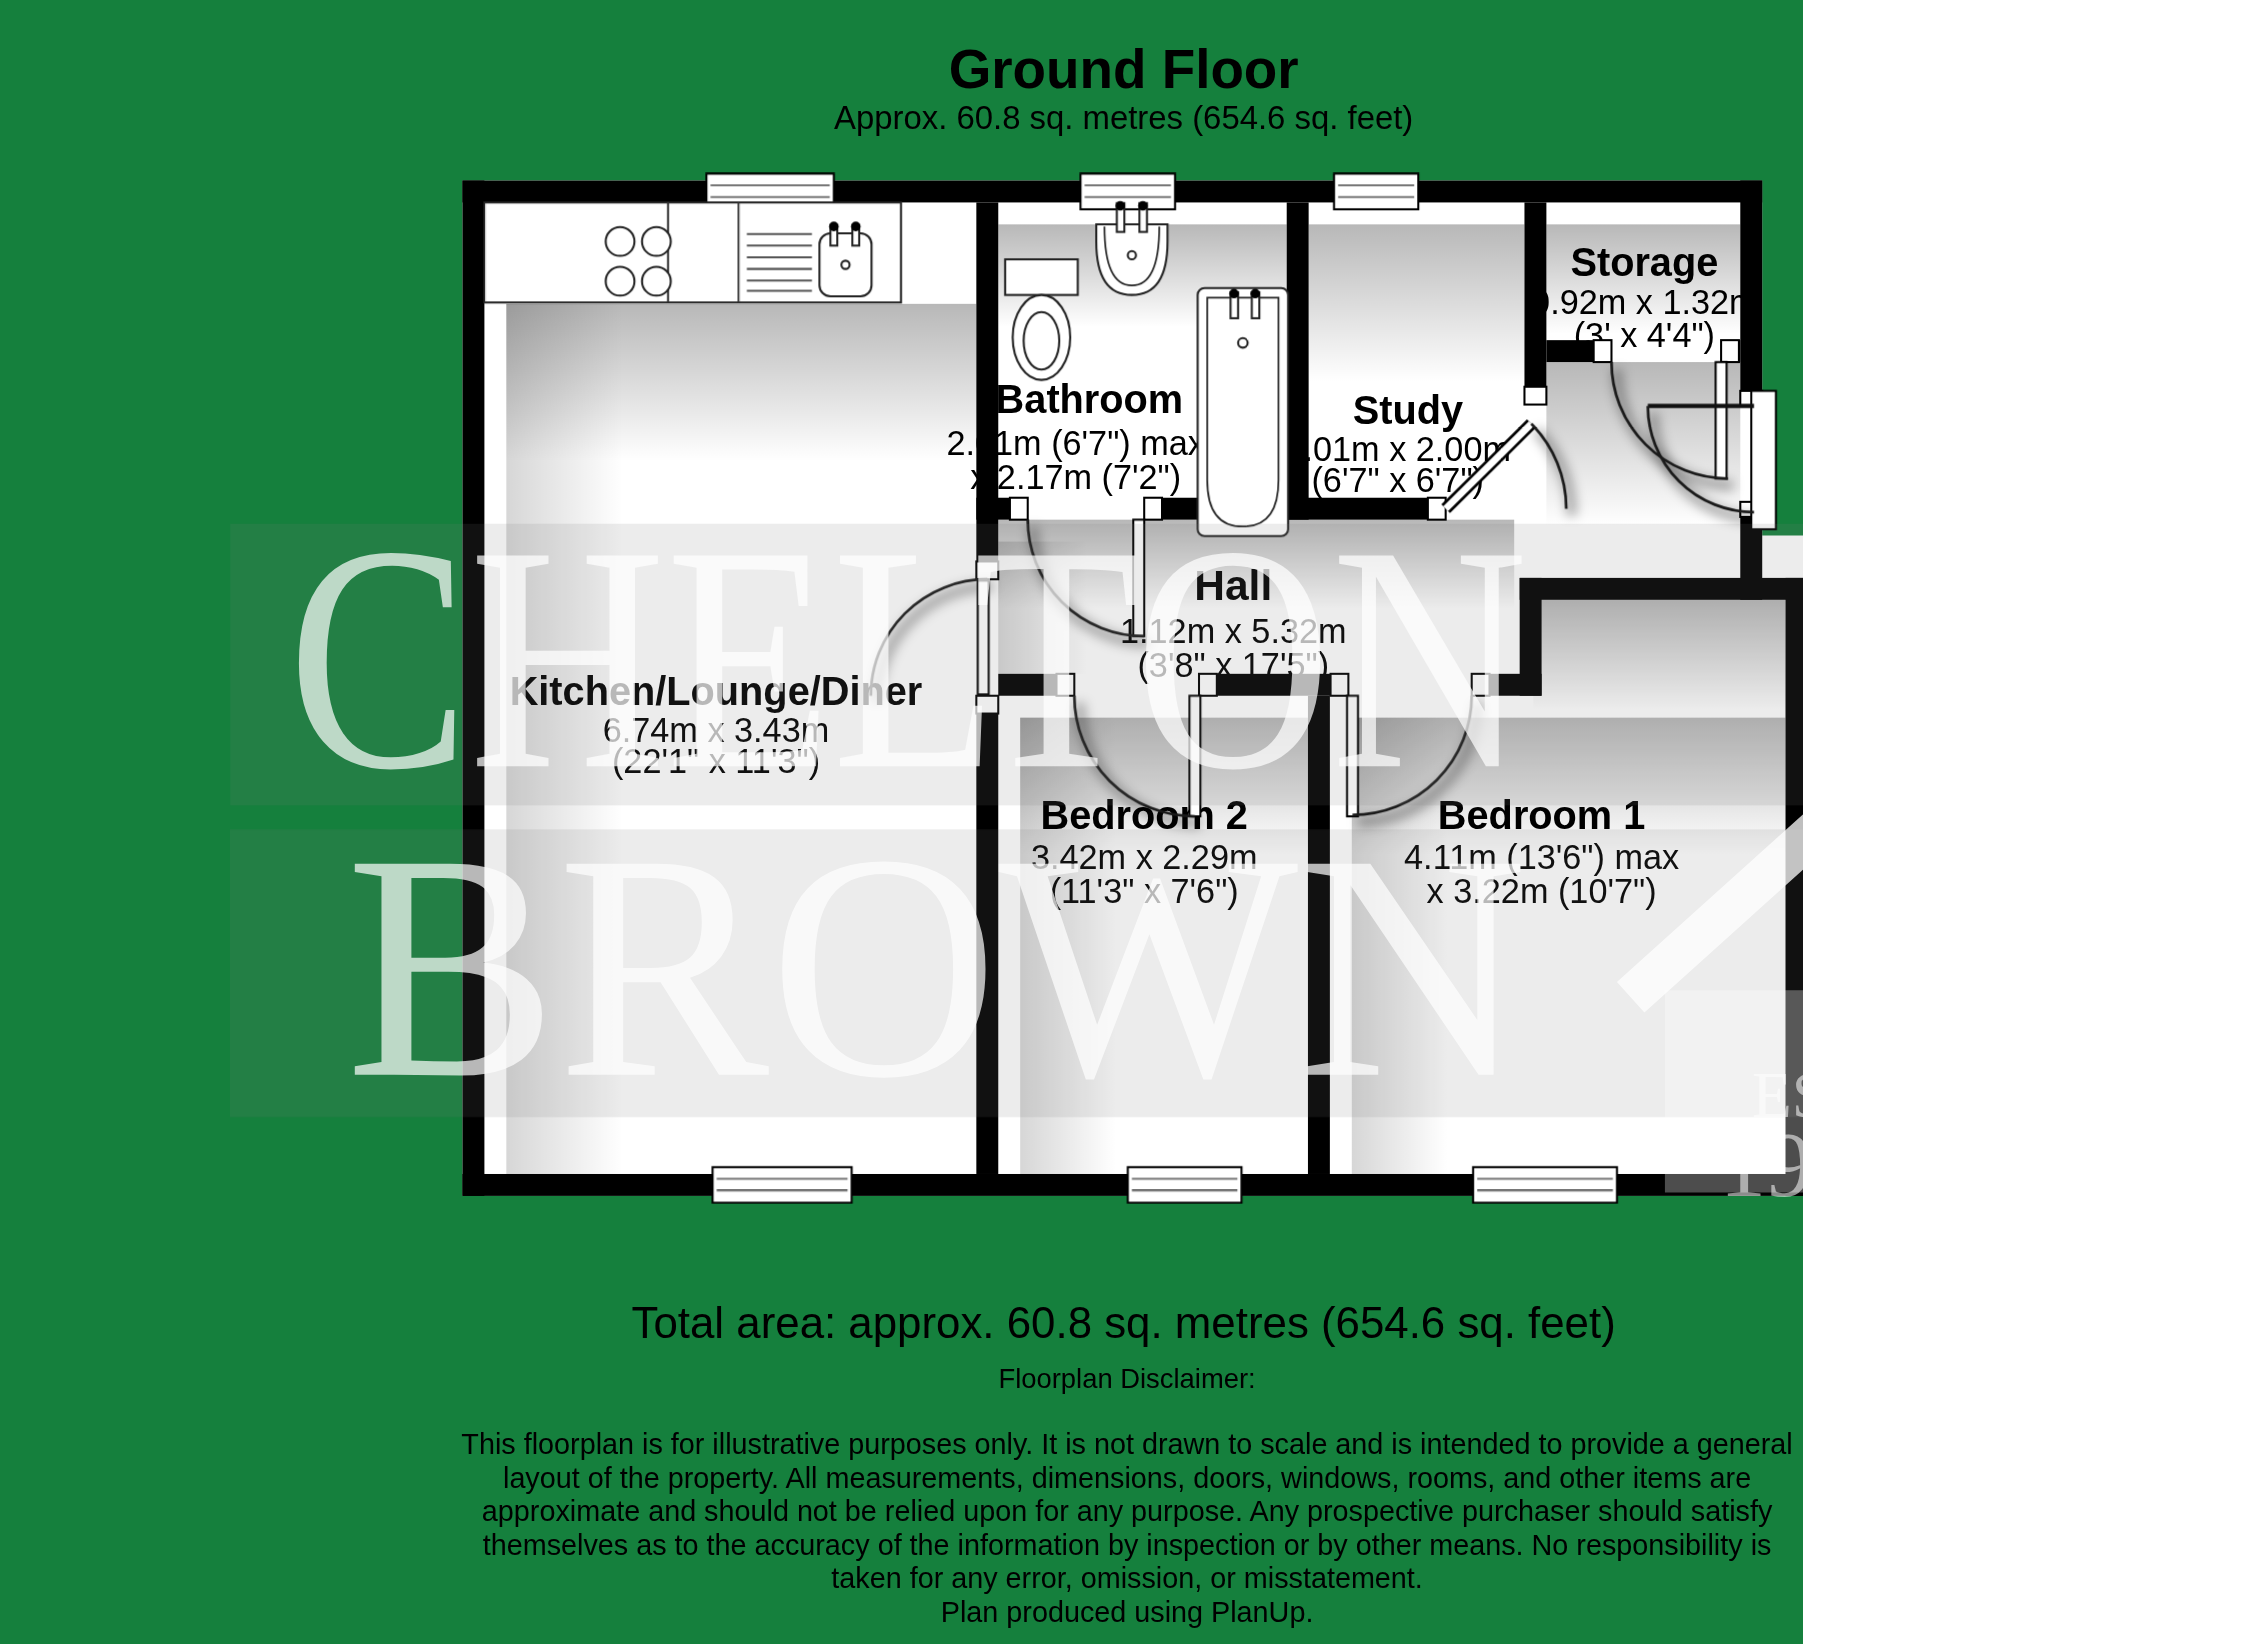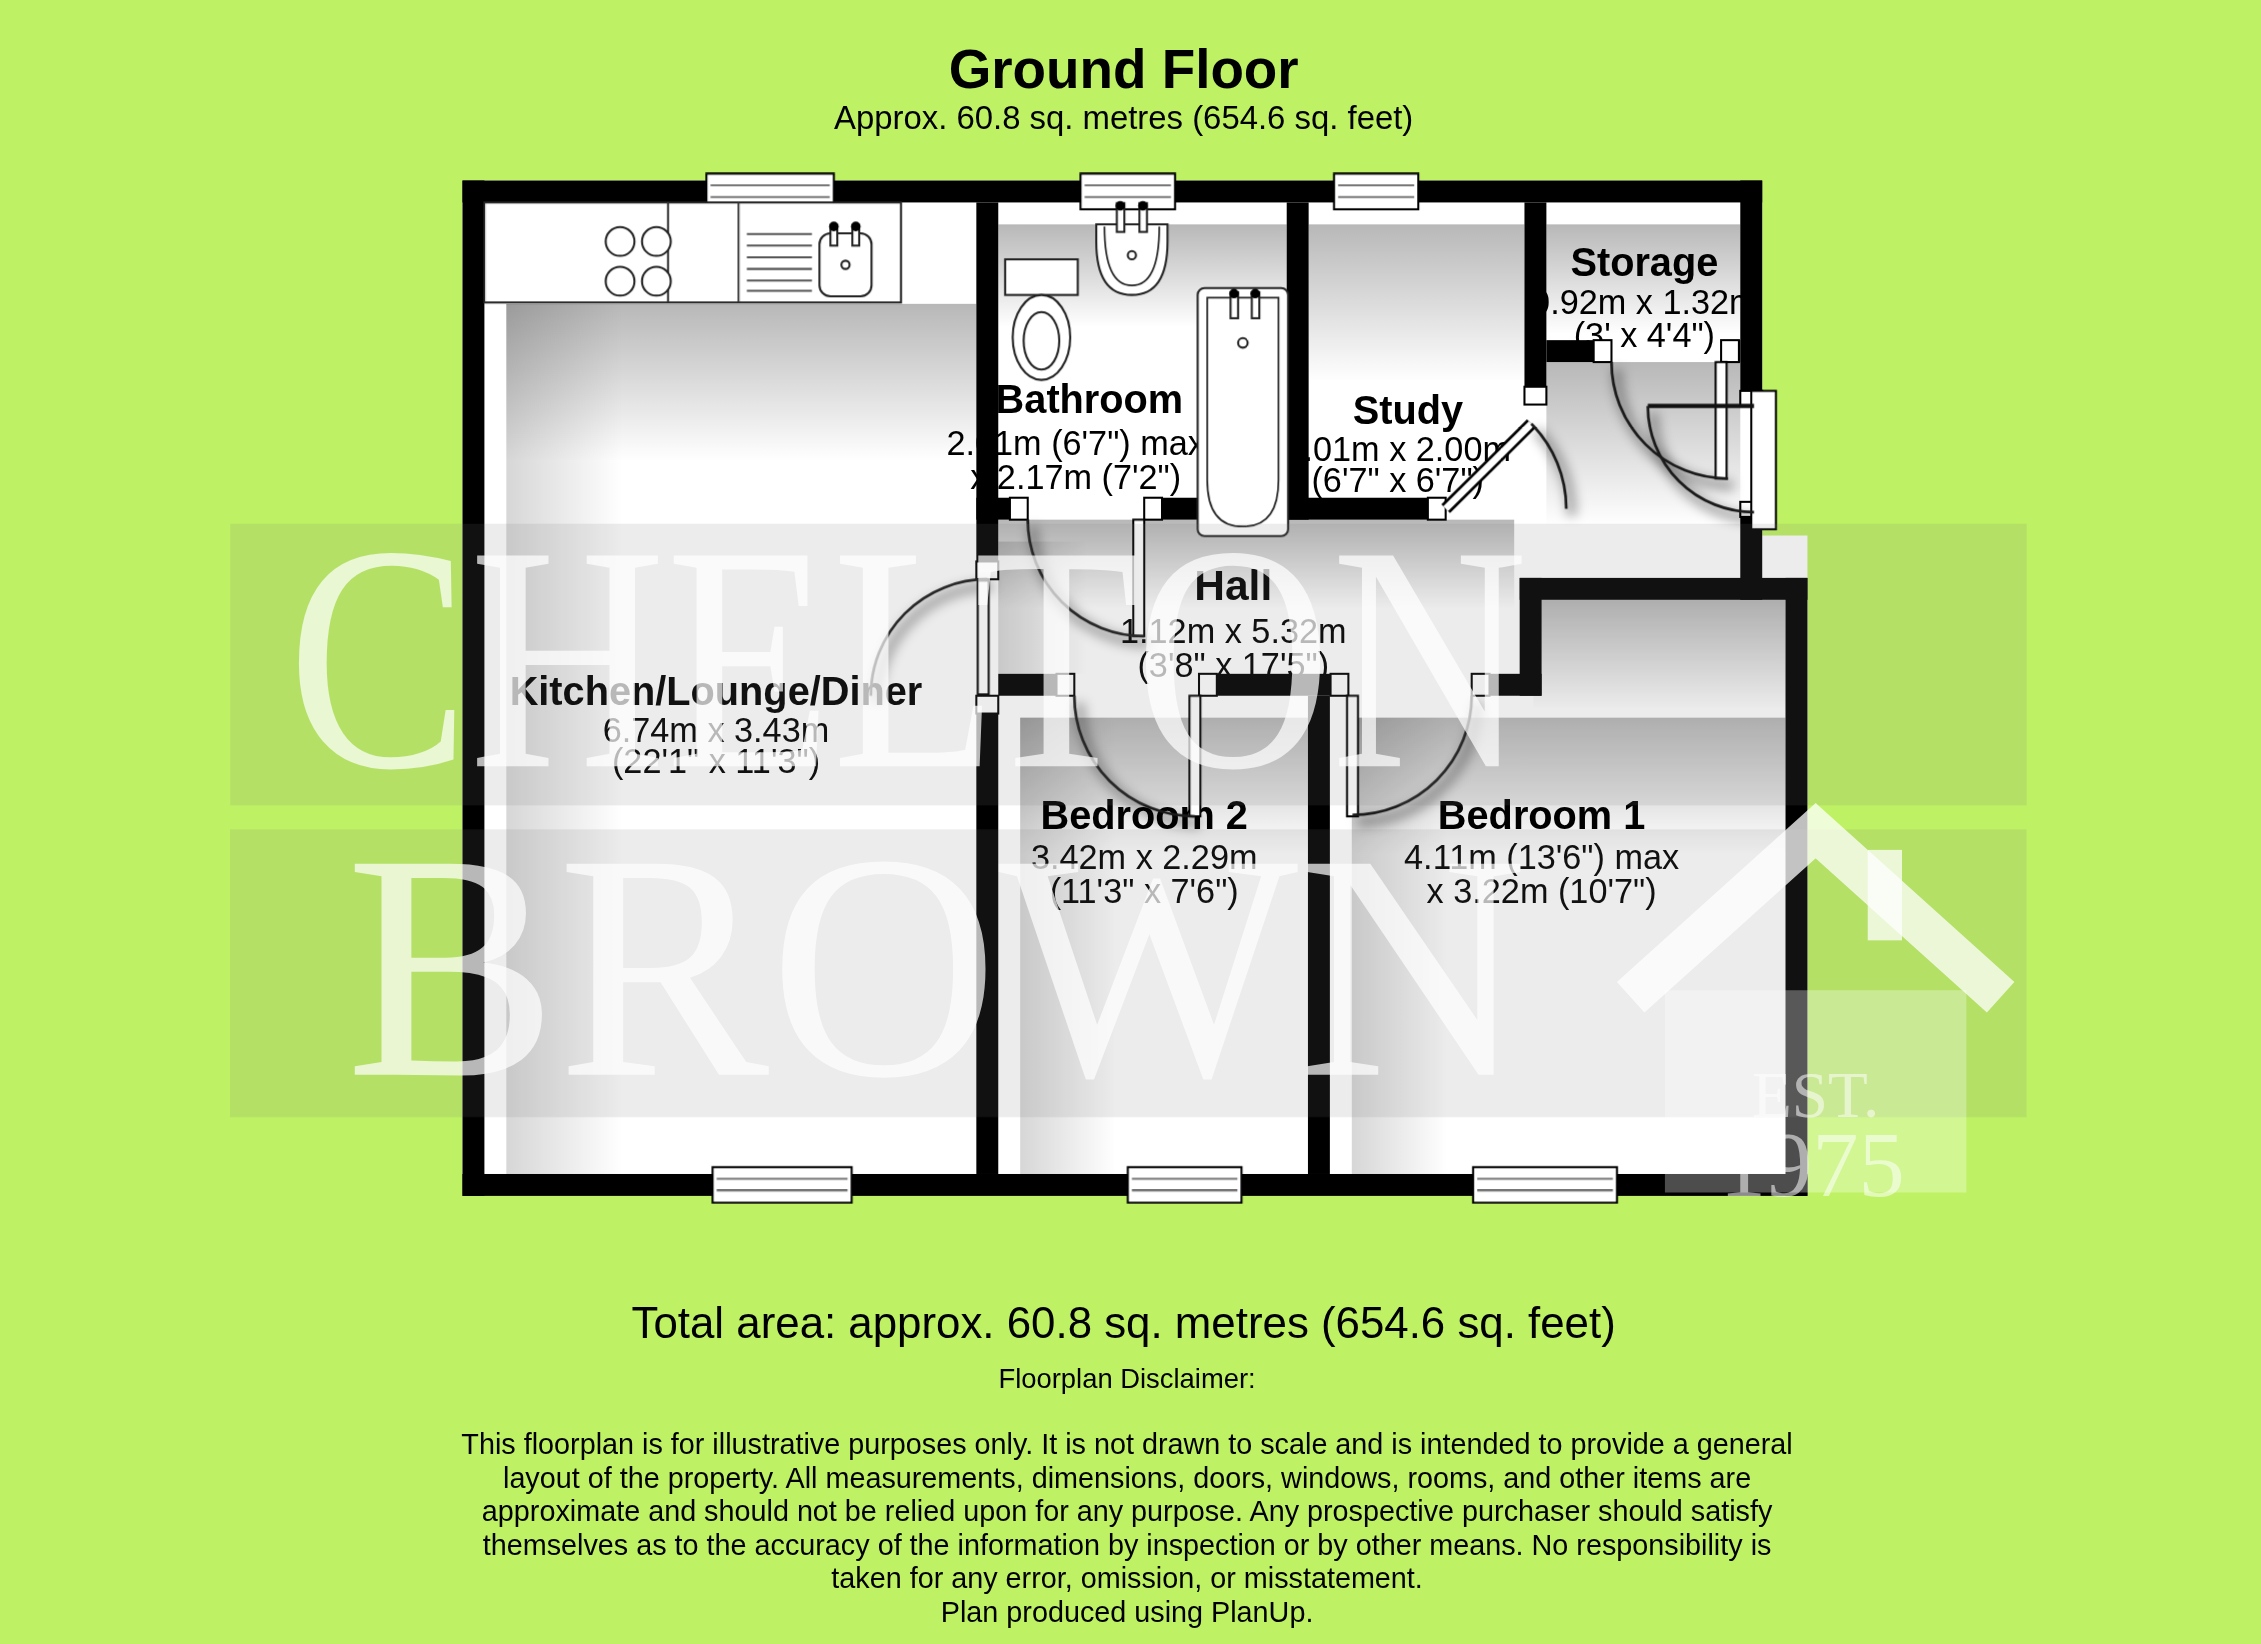--- a/index.html
+++ b/index.html
@@ -1,16 +1,16 @@
 <!DOCTYPE html>
 <html style="font-size:11px"><head>
 <meta charset="utf-8">
 <style>
   html,body{margin:0;padding:0;background:#fff;}
-  .stage{position:relative;width:2261px;height:1645px;background:#bef264;overflow:hidden;
+  .stage{position:relative;width:1803px;height:1645px;background:#15803d;overflow:hidden;
          font-family:"Liberation Sans",sans-serif;}
   svg{position:absolute;left:0;top:0;}
   text{font-family:"Liberation Sans",sans-serif;fill:#000;}
   .room-label{font-weight:bold;font-size:58px;text-anchor:middle;}
   .room-dim{font-size:50px;text-anchor:middle;}
   .hall-label{font-weight:bold;font-size:62px;text-anchor:middle;}
   .title{font-weight:bold;font-size:80px;text-anchor:middle;}
   .subtitle{font-size:48px;text-anchor:middle;}
   .total{font-size:64px;text-anchor:middle;}
   .disc-title{font-size:40px;text-anchor:middle;}

